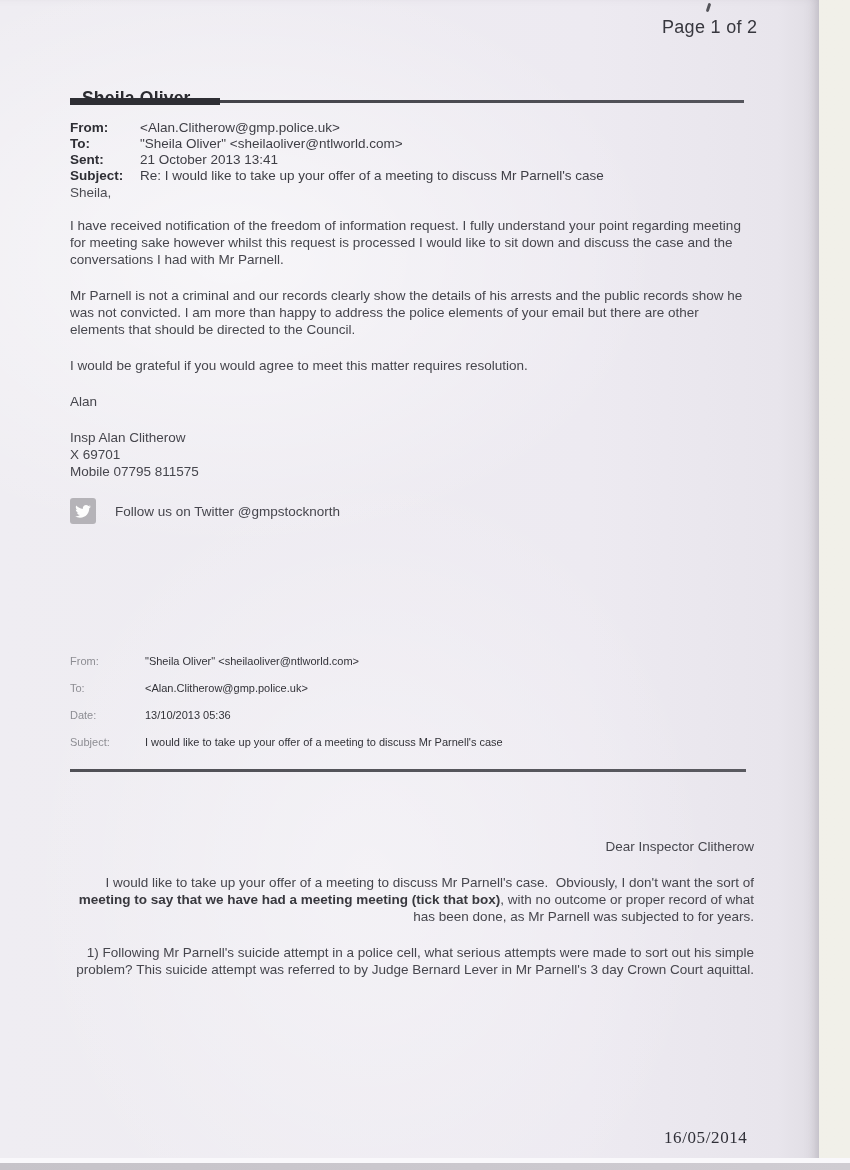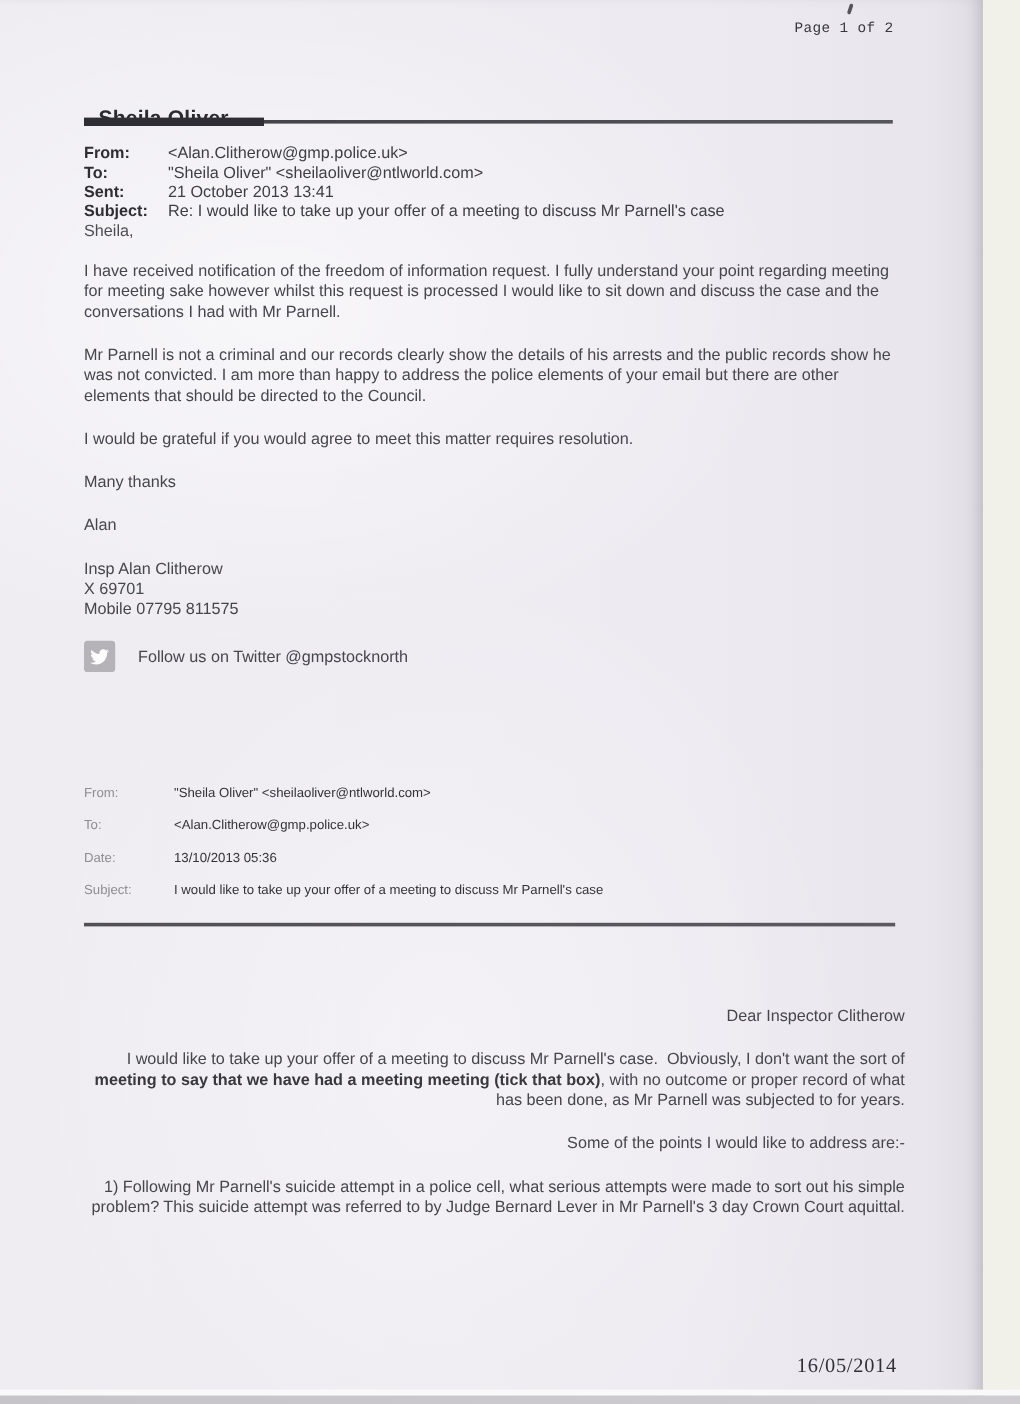--- a/index.html
+++ b/index.html
@@ -20,21 +20,21 @@
       radial-gradient(ellipse 500px 600px at 45% 75%, rgba(255,255,255,0.35), rgba(255,255,255,0) 70%),
       linear-gradient(to right,#efedf2 0%,#edeaf1 72%,#e8e5ec 95%,#dfdce3 100%);
     box-shadow: inset -9px 0 12px -7px rgba(120,115,130,0.38);
   }
   .bottom-light{position:absolute;left:0;bottom:7px;width:100%;height:5px;background:#f9f8fb;z-index:6;}
   .bottom-band{position:absolute;left:0;bottom:0;width:100%;height:7px;background:linear-gradient(to right,#c6c3c9,#cfccd2);z-index:6;}
   .stray-mark{position:absolute;left:707px;top:3px;width:3px;height:9px;background:#55555b;border-radius:2px;transform:rotate(18deg);}
 
   .page-num{
     position:absolute;left:662px;top:17px;
-    font-family:Liberation Mono, monospace;font-size:12px;color:#37373e;letter-spacing:0.3px;
+    font-family:Liberation Sans, sans-serif;font-size:18px;color:#37373e;letter-spacing:0.3px;
   }
   .footer-date{
     position:absolute;left:664px;top:1128px;
     font-family:"Liberation Serif", serif;font-size:17px;color:#2f2f37;letter-spacing:0.6px;
   }
 
   .doc-title{
     position:absolute;left:70px;top:76px;margin:12px;
     font-size:17.5px;font-weight:bold;color:#2b2b30;letter-spacing:0.2px;
   }
@@ -103,21 +103,20 @@
     <div class="hv">21 October 2013 13:41</div>
     <div class="hl">Subject:</div>
     <div class="hv">Re: I would like to take up your offer of a meeting to discuss Mr Parnell's case</div>
   </div>
   <div class="salute1">Sheila,</div>
 
   <div class="body1">
     <p>I have received notification of the freedom of information request. I fully understand your point regarding meeting for meeting sake however whilst this request is processed I would like to sit down and discuss the case and the conversations I had with Mr Parnell.</p>
     <p>Mr Parnell is not a criminal and our records clearly show the details of his arrests and the public records show he was not convicted. I am more than happy to address the police elements of your email but there are other elements that should be directed to the Council.</p>
     <p>I would be grateful if you would agree to meet this matter requires resolution.</p>
-    <p>Many thanks</p>
     <p>Alan</p>
     <div class="sig">
       <p>Insp Alan Clitherow</p>
       <p>X 69701</p>
       <p>Mobile 07795 811575</p>
     </div>
     <div class="twitter-row">
       <span class="tw-icon">
         <svg viewBox="0 0 24 24" width="18" height="18" aria-hidden="true">
           <path fill="#fdfdfd" d="M22.46 6c-.77.35-1.6.58-2.46.69.88-.53 1.56-1.37 1.88-2.38-.83.5-1.75.85-2.72 1.05C18.37 4.5 17.26 4 16 4c-2.35 0-4.27 1.92-4.27 4.29 0 .34.04.67.11.98C8.28 9.09 5.11 7.38 3 4.79c-.37.63-.58 1.37-.58 2.15 0 1.49.75 2.81 1.91 3.56-.71 0-1.37-.2-1.95-.5v.03c0 2.08 1.48 3.82 3.44 4.21a4.22 4.22 0 0 1-1.93.07 4.28 4.28 0 0 0 4 2.98 8.52 8.52 0 0 1-5.33 1.84c-.34 0-.68-.02-1.02-.06C3.44 20.29 5.7 21 8.12 21 16 21 20.33 14.46 20.33 8.79c0-.19 0-.37-.01-.56.84-.6 1.56-1.36 2.14-1.93z"></path>
@@ -136,21 +135,20 @@
     <div class="hv">13/10/2013 05:36</div>
     <div class="hl">Subject:</div>
     <div class="hv">I would like to take up your offer of a meeting to discuss Mr Parnell's case</div>
   </div>
 
   <div class="separator"></div>
 
   <div class="body2">
     <p>Dear Inspector Clitherow</p>
     <p><span>I would like to take up your offer of a meeting to discuss Mr Parnell's case.  Obviously, I don't want the sort of </span><b>meeting to say that we have had a meeting meeting (tick that box)</b><span>, with no outcome or proper record of what has been done, as Mr Parnell was subjected to for years.</span></p>
-    <p>Some of the points I would like to address are:-</p>
     <p>1) Following Mr Parnell's suicide attempt in a police cell, what serious attempts were made to sort out his simple problem? This suicide attempt was referred to by Judge Bernard Lever in Mr Parnell's 3 day Crown Court aquittal.</p>
   </div>
 
   <div class="footer-date">16/05/2014</div>
 
   <div class="bottom-light"></div>
   <div class="bottom-band"></div>
 </div>
 
 </body></html>

